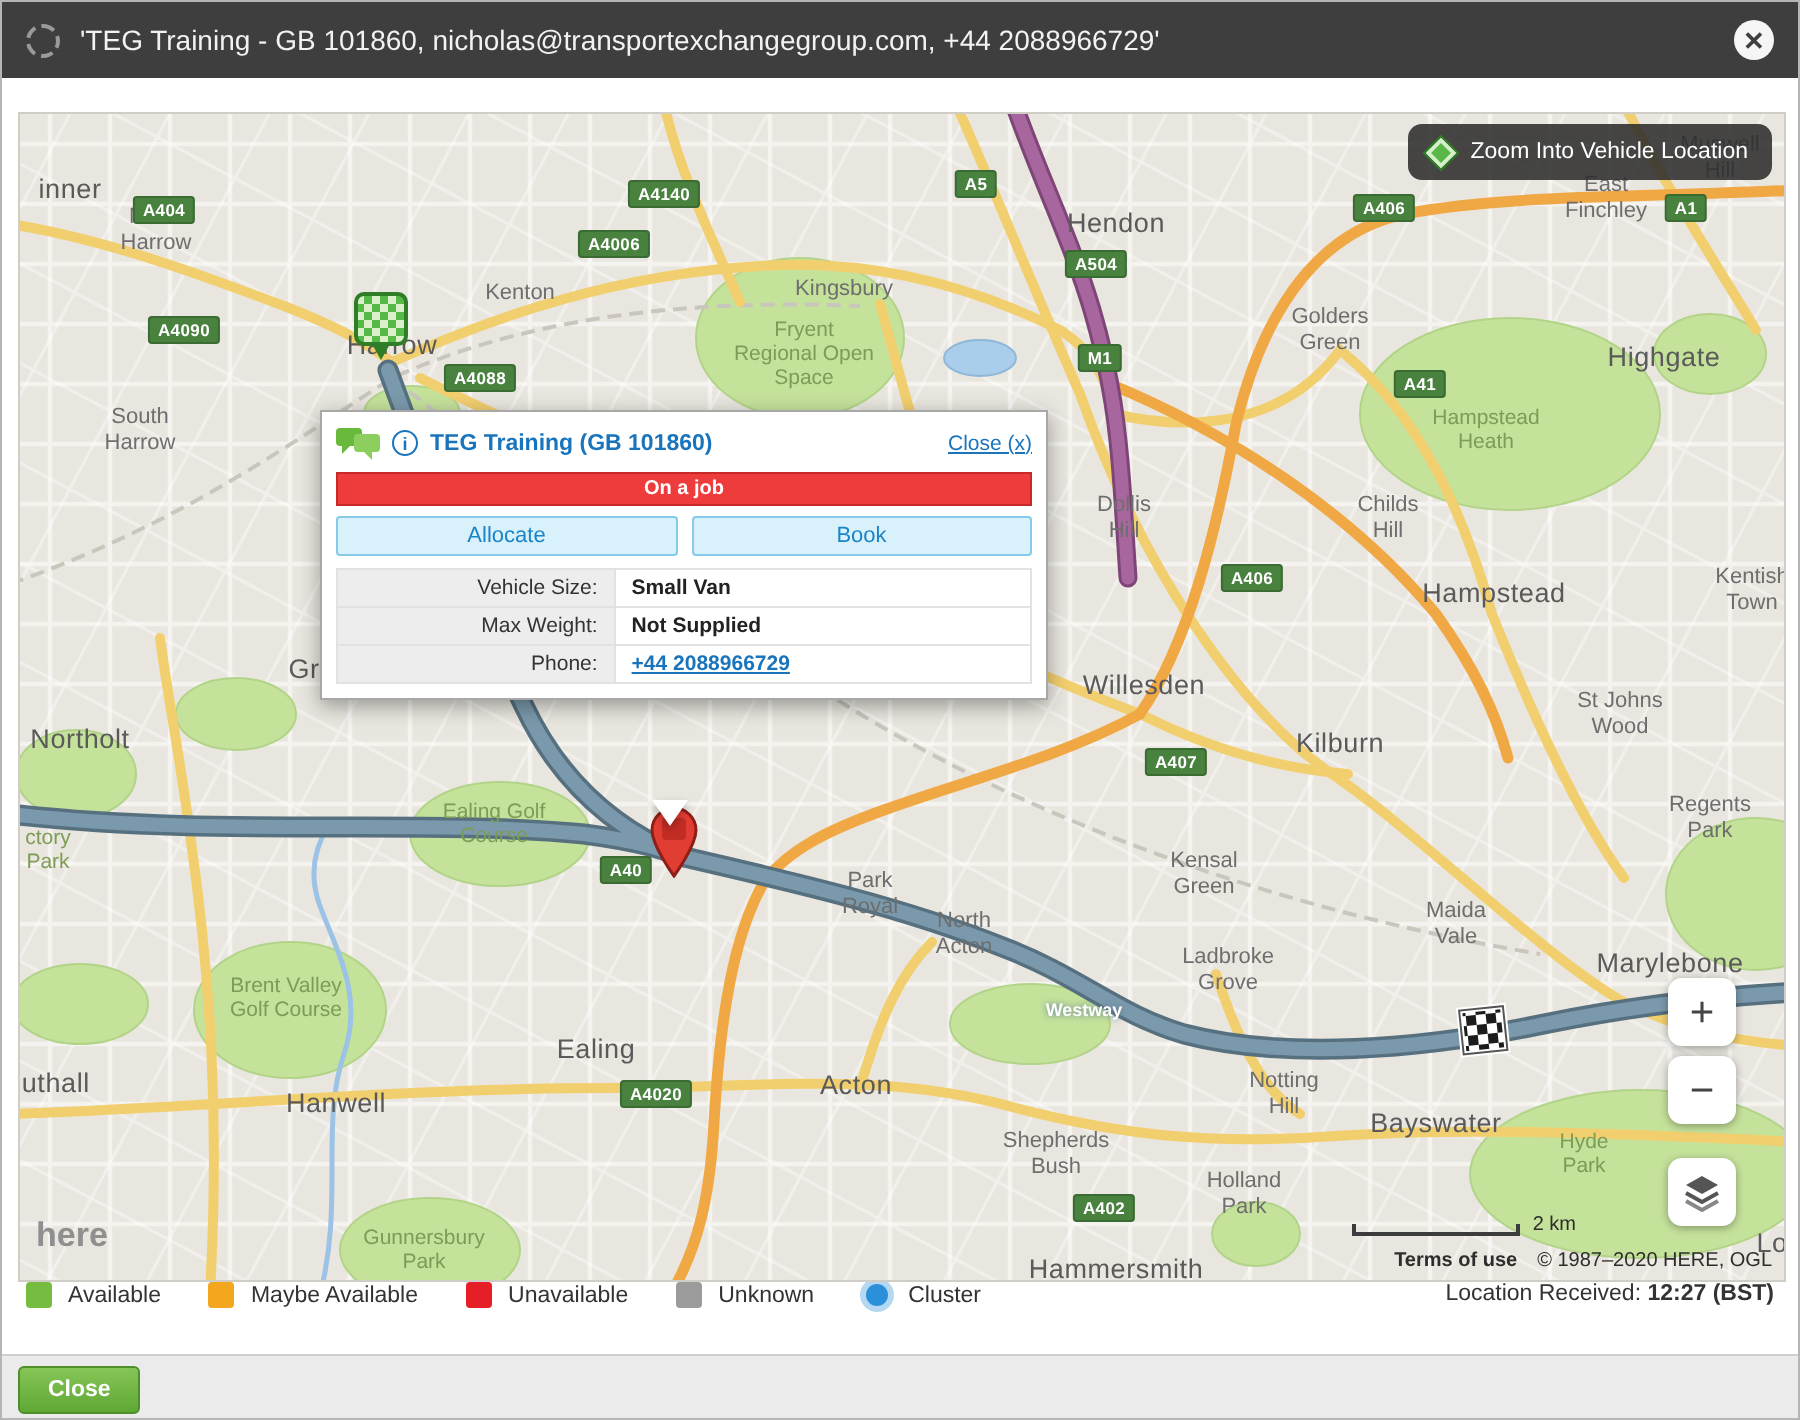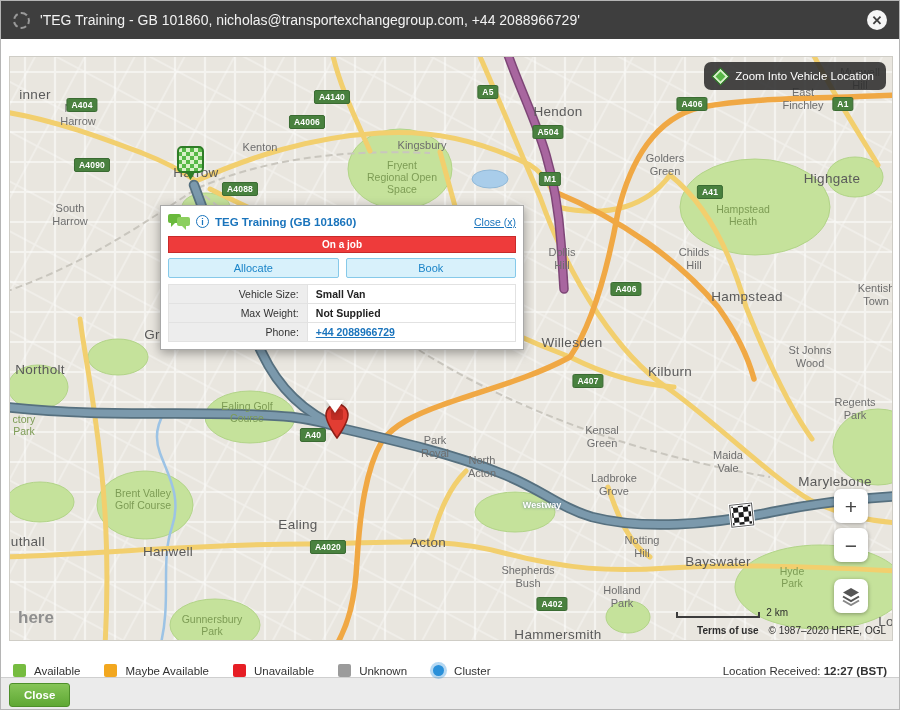--- a/index.html
+++ b/index.html
@@ -43,21 +43,21 @@
   .popup-close{margin-left:auto;color:#1a74bc;font-size:10.5px;text-decoration:underline;cursor:pointer}
   .statusbar{margin-top:6px;background:#ee3b3b;color:#fff;font-weight:bold;font-size:10px;text-align:center;padding:2px 0;border:1px solid #c82a2a}
   .btnrow{margin-top:5px;display:flex;gap:7px}
   .cyanbtn{flex:1;background:#d8f1fb;border:1px solid #86c9e9;color:#1a84c8;font-size:11px;padding:3px 0;text-align:center;border-radius:2px;cursor:pointer;font-family:"Liberation Sans",sans-serif}
   .ptable{margin-top:6px;width:100%;border-collapse:collapse;table-layout:fixed;border:1px solid #d9d9d9;font-size:10.5px}
   .ptable td{border:1px solid #e2e2e2;padding:3px 8px}
   .flabel{width:40%;text-align:right;background:#ededed;color:#333}
   .fvalue{font-weight:bold;color:#222;white-space:nowrap}
   .fvalue.link{color:#1a74bc;text-decoration:underline;cursor:pointer}
   
-  .legendbar{height:36px;display:flex;align-items:flex-end;padding:0 12px;background:#fff}
+  .legendbar{height:36px;display:flex;align-items:flex-start;padding:0 12px;background:#fff}
   .legend-item{display:flex;align-items:center;gap:8px;margin-right:24px}
   .swatch{width:13px;height:13px;border-radius:2px;flex:0 0 auto}
   .swatch.circle{width:11px;height:11px;border-radius:50%;box-shadow:0 0 0 3px rgba(42,144,217,.35);margin:0 2px}
   .legend-label{font-size:11.5px;color:#333}
   .received{margin-left:auto;font-size:11.5px;color:#333}
   .received b{font-weight:bold}
   
   .footer{height:34px;margin-top:0;background:#ebebeb;border-top:1px solid #cfcfcf;display:flex;align-items:center;padding:0 8px}
   .close-btn{background:linear-gradient(#86c558,#5fa834);border:1px solid #4e8f2a;color:#fff;font-weight:bold;font-size:11.5px;padding:5px 14px;border-radius:3px;cursor:pointer}
 </style>

